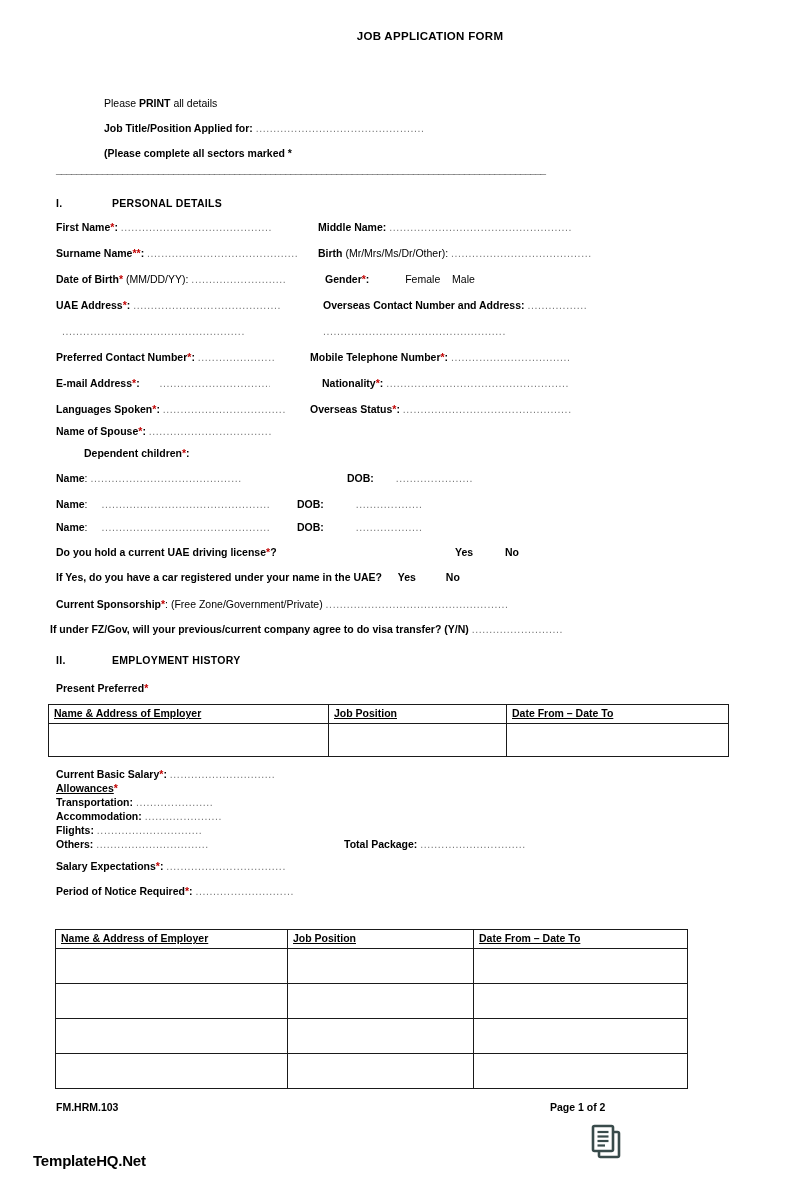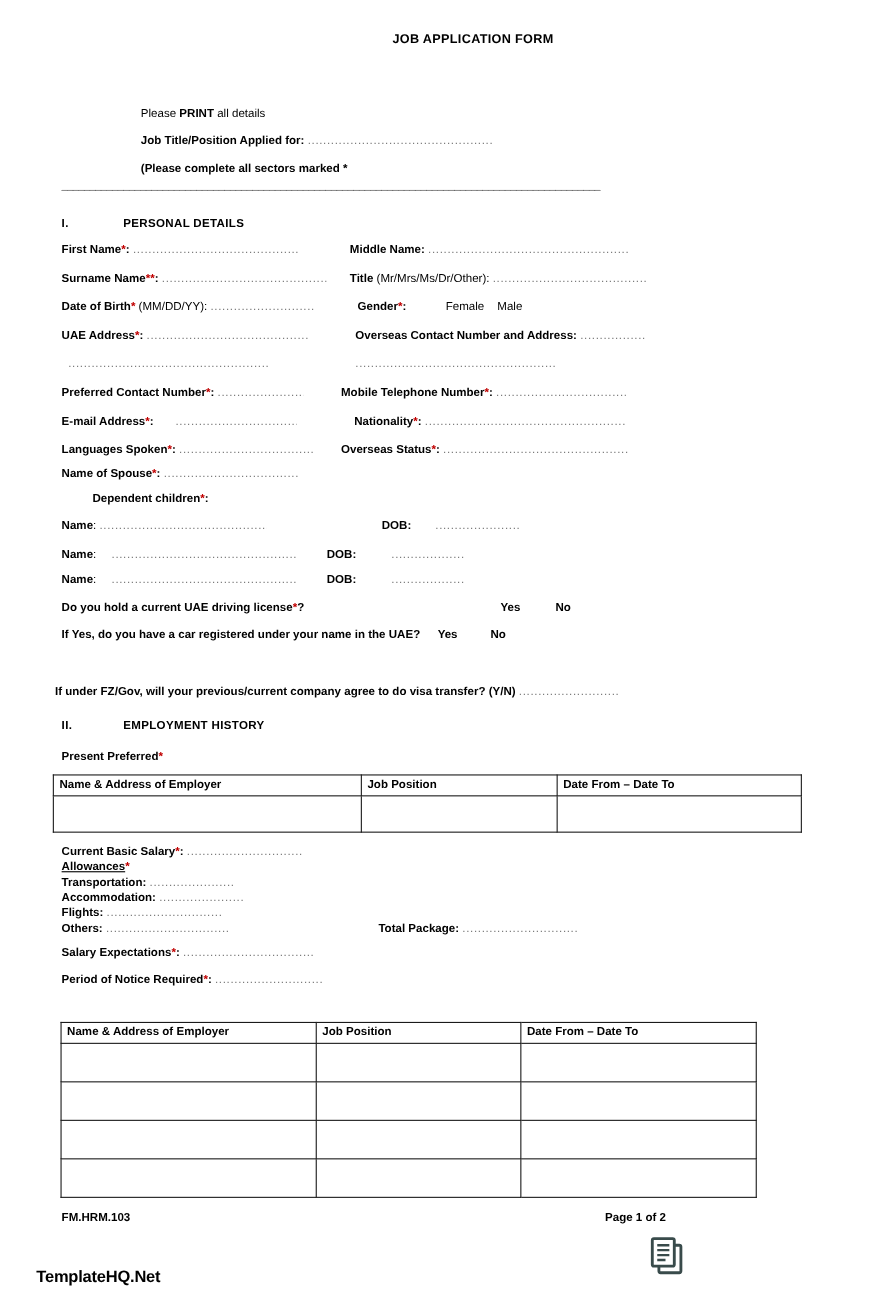--- a/index.html
+++ b/index.html
@@ -33,21 +33,21 @@
     top: 30px;
     text-align: center;
     font-size: 11.5px;
     font-weight: bold;
     letter-spacing: .3px;
     padding-left: 60px;
   }
 
   
   #intro { position: absolute; left: 104px; top: 97px; width: 620px; font-size: 10.5px; }
-  #intro .line { margin-bottom: 13px; white-space: nowrap; margin-left: 24px; }
+  #intro .line { margin-bottom: 13px; white-space: nowrap; }
   #intro .line:last-child { margin-bottom: 0; }
 
   
   #rule {
     position: absolute;
     left: 56px; top: 162px;
     width: 520px;
     font-family: "Liberation Serif", serif;
     font-size: 11px;
     color: #3a3a3a;
@@ -81,21 +81,21 @@
     font-size: 10.5px;
     table-layout: fixed;
   }
   table.emp th, table.emp td {
     border: 1.6px solid #1a1a1a;
     padding: 2px 5px;
     text-align: left;
     vertical-align: top;
     font-weight: bold;
   }
-  table.emp th { height: 14px; }
+  table.emp th { height: 14px; text-decoration: underline; }
   table.emp td { height: 28px; }
   table.emp.t2 td { height: 30px; }
 
   
   #footer-left  { position: absolute; left: 56px;  top: 1101px; font-size: 10.5px; font-weight: bold; }
   #footer-right { position: absolute; left: 550px; top: 1101px; font-size: 10.5px; font-weight: bold; }
 
   
   #wm-text {
     position: absolute;
@@ -151,21 +151,21 @@
   <div class="frow" style="left:318px; top:221px;">
     <span class="b">Middle Name</span><span class="b">:</span>
     <span class="dots" style="width:210px">....................................................</span>
   </div>
 
   <div class="frow" style="left:56px; top:247px;">
     <span class="b">Surname Name</span><span class="req">**</span><span class="b">:</span>
     <span class="dots" style="width:150px">............................................</span>
   </div>
   <div class="frow" style="left:318px; top:247px;">
-    <span class="b">Title</span>
+    <span class="b">Birth</span>
     <span class="n">(Mr/Mrs/Ms/Dr/Other):</span>
     <span class="dots" style="width:145px">........................................</span>
   </div>
 
   <div class="frow" style="left:56px; top:273px;">
     <span class="b">Date of Birth</span><span class="req">*</span>
     <span class="n">(MM/DD/YY):</span>
     <span class="dots" style="width:95px">..............................</span>
   </div>
   <div class="frow" style="left:325px; top:273px;">
@@ -271,20 +271,24 @@
   </div>
 
   <div class="frow" style="left:56px; top:571px;">
     <span class="b">If Yes, do you have a car registered under your name in the UAE?</span>
     <span style="display:inline-block;width:10px"></span>
     <span class="b">Yes</span>
     <span style="display:inline-block;width:24px"></span>
     <span class="b">No</span>
   </div>
 
+  <div class="frow" style="left:56px; top:598px;">
+    <span class="b">Current Sponsorship</span><span class="req">*</span><span class="n">: (Free Zone/Government/Private)</span>
+    <span class="dots" style="width:200px">....................................................</span>
+  </div>
 
   <div class="frow" style="left:50px; top:623px;">
     <span class="b">If under FZ/Gov, will your previous/current company agree to do visa transfer? (Y/N)</span>
     <span class="dots" style="width:92px">..........................</span>
   </div>
 
   <div class="section-head" style="left:56px; top:654px;">
     <span class="num">II.</span><span>EMPLOYMENT HISTORY</span>
   </div>
 

